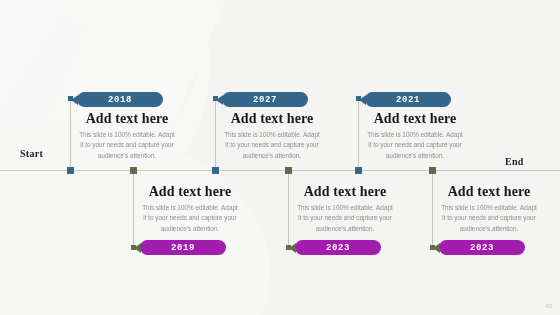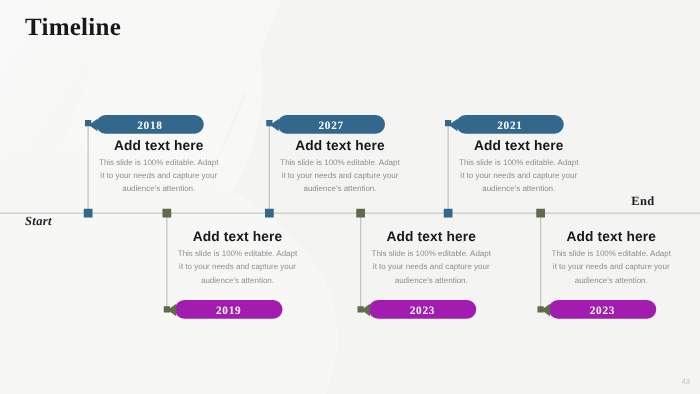--- a/index.html
+++ b/index.html
@@ -67,21 +67,21 @@
     background:#c9c9c6;
   }
   .edge-label {
     position:absolute;
     font-family:"Liberation Serif", serif;
     font-weight:bold;
     font-size:10px;
     color:#1c1e20;
     letter-spacing:.3px;
   }
-  #start-label { left:20px; top:172px;font-style:italic; }
+  #start-label { left:20px; top:148px; }
   #end-label   { left:505px; top:156px; width:35px; }
 
   
   .milestone { position:absolute; top:0; height:315px; width:0; }
 
   .vline {
     position:absolute;
     width:1px;
     background:#c3c3c0;
     left:0px;
@@ -101,21 +101,21 @@
   
   .badge {
     position:absolute;
     left:7px;
     width:86px;
     height:15px;
     border-radius:8px;
     display:flex;
     align-items:center;
     justify-content:center;
-    font-family:Liberation Serif, serif;
+    font-family:Liberation Mono, monospace;
     font-weight:bold;
     font-size:9px;
     color:#ffffff;
     letter-spacing:.6px;
   }
   .badge::before {
     content:"";
     position:absolute;
     left:-6px; top:50%;
     transform:translateY(-50%);
@@ -124,23 +124,23 @@
     border-bottom:5px solid transparent;
   }
 
   .card {
     position:absolute;
     left:7px;
     width:100px;
     text-align:center;
   }
   .card-title {
-    font-family:Liberation Sans, sans-serif;
-    font-weight:bold;
-    font-size:11px;
+    font-family:Liberation Serif, serif;
+    font-weight:bold;
+    font-size:14px;
     color:#16181a;
     letter-spacing:.1px;
     margin-bottom:3px;
   }
   .card-body {
     font-family:"Liberation Sans", sans-serif;
     font-size:6.4px;
     line-height:1.62;
     color:#8d8f8e;
   }
@@ -174,21 +174,20 @@
 
 <div id="bg">
   <div class="bg-blob1"></div>
   <div class="bg-diag"></div>
   <div class="bg-diag2"></div>
   <div class="bg-blob2"></div>
 </div>
 
 <div id="slide">
 
-  <div id="page-title">Timeline</div>
 
   <div id="axis-line"></div>
   <div class="edge-label" id="start-label">Start</div>
   <div class="edge-label" id="end-label">End</div>
 
   <div id="milestones-layer">
       <div class="milestone top" style="left: 70px;">
         <div class="vline"></div>
         <div class="axis-marker"></div>
         <div class="tip-square"></div>

